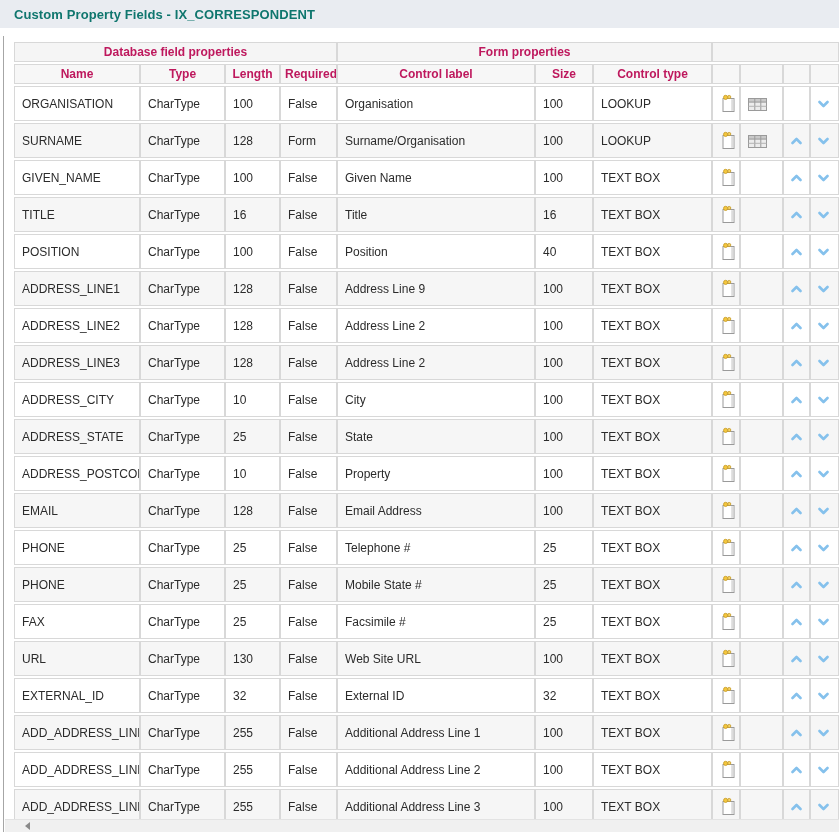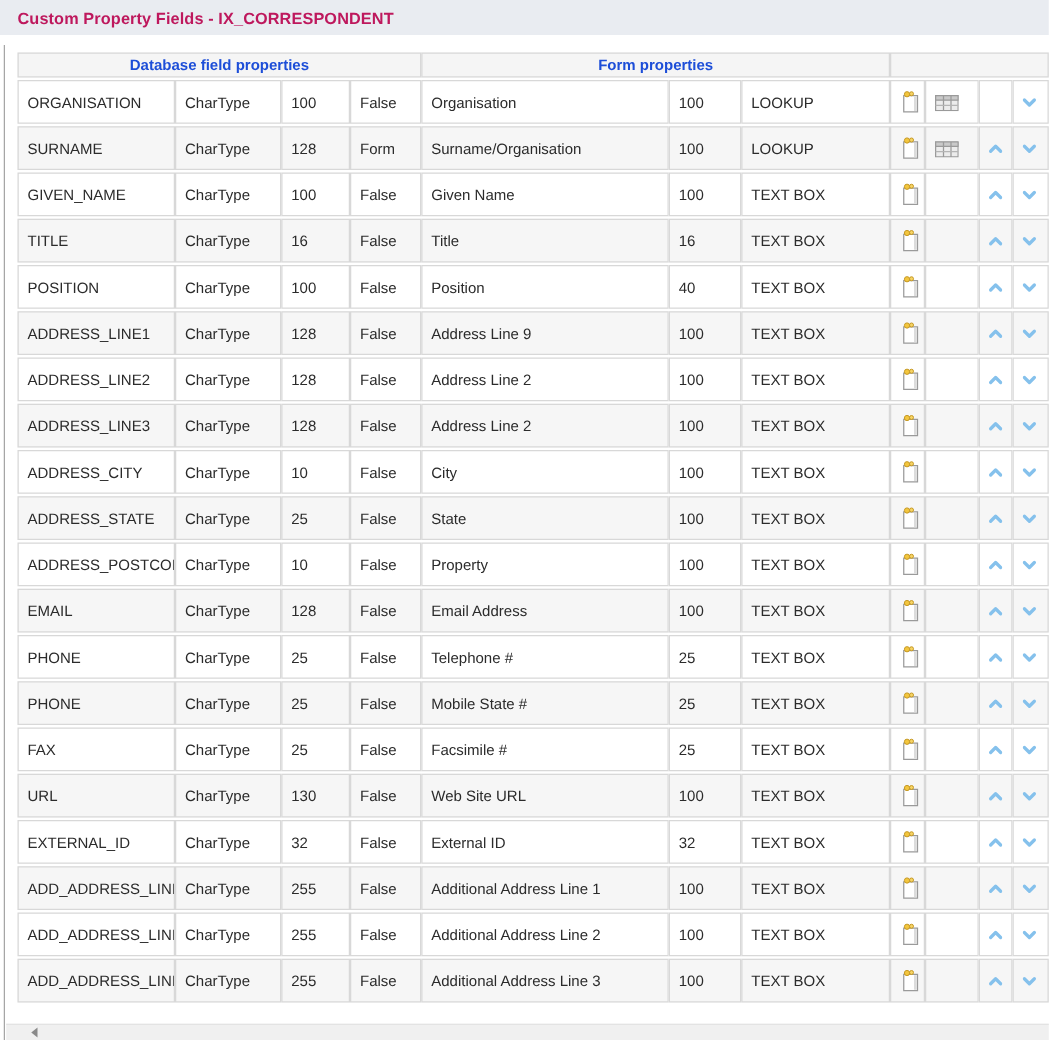--- a/index.html
+++ b/index.html
@@ -3,35 +3,35 @@
 <meta charset="utf-8">
 <style>
   * { box-sizing: border-box; margin: 0; padding: 0; }
   html, body { width: 839px; height: 832px; overflow: hidden; background: #ffffff;
     font-family: "Liberation Sans", sans-serif; }
 
   .titlebar {
     position: absolute; left: 0; top: 0; width: 839px; height: 28px;
     background: #e9ecf1; display: flex; align-items: center; padding-left: 14px;
   }
-  .titlebar .title { font-size: 13px; font-weight: bold; color: #be185d; letter-spacing: .1px; }
+  .titlebar .title { font-size: 13px; font-weight: bold; color: #0f766e; letter-spacing: .1px; }
 
   .panel-border-left {
     position: absolute; left: 3px; top: 36px; width: 1px; height: 796px; background: #a6a6a6;
   }
 
   .grid-wrap { position: absolute; left: 14px; top: 40px; width: 825px; }
 
   table.grid { border-collapse: separate; border-spacing: 0 2px; table-layout: fixed; width: 825px; }
   table.grid th, table.grid td {
     border: 1px solid #d8d8d8; overflow: hidden; white-space: nowrap;
   }
   table.grid th {
     height: 20px; background: #f7f7f7; font-size: 12px; font-weight: bold;
-    color: #1d4ed8; text-align: center; padding: 0 4px;
+    color: #be185d; text-align: center; padding: 0 4px;
   }
   table.grid tr.grp th { background: #f5f5f5; }
   table.grid td {
     height: 35px; background: #ffffff; font-size: 12px; color: #2b2b2b;
     padding: 0 7px; text-align: left; vertical-align: middle;
   }
   table.grid tr.alt td { background: #f6f6f6; }
   td.icon-cell { text-align: center; padding: 0; }
   td.icon-cell svg { vertical-align: middle; }
   .arrow-btn { display: inline-block; cursor: pointer; line-height: 0; }
@@ -69,20 +69,33 @@
         <col style="width:43px">
         <col style="width:27px">
         <col style="width:29px">
     </colgroup>
     <thead>
       <tr class="grp">
         <th colspan="4">Database field properties</th>
         <th colspan="3">Form properties</th>
         <th colspan="4"></th>
       </tr>
+      <tr class="hdr">
+        <th>Name</th>
+        <th>Type</th>
+        <th>Length</th>
+        <th>Required</th>
+        <th>Control label</th>
+        <th>Size</th>
+        <th>Control type</th>
+        <th></th>
+        <th></th>
+        <th></th>
+        <th></th>
+      </tr>
     </thead>
     <tbody id="grid-body">
         <tr>
     <td>ORGANISATION</td>
     <td>CharType</td>
     <td>100</td>
     <td>False</td>
     <td>Organisation</td>
     <td>100</td>
     <td>LOOKUP</td>

